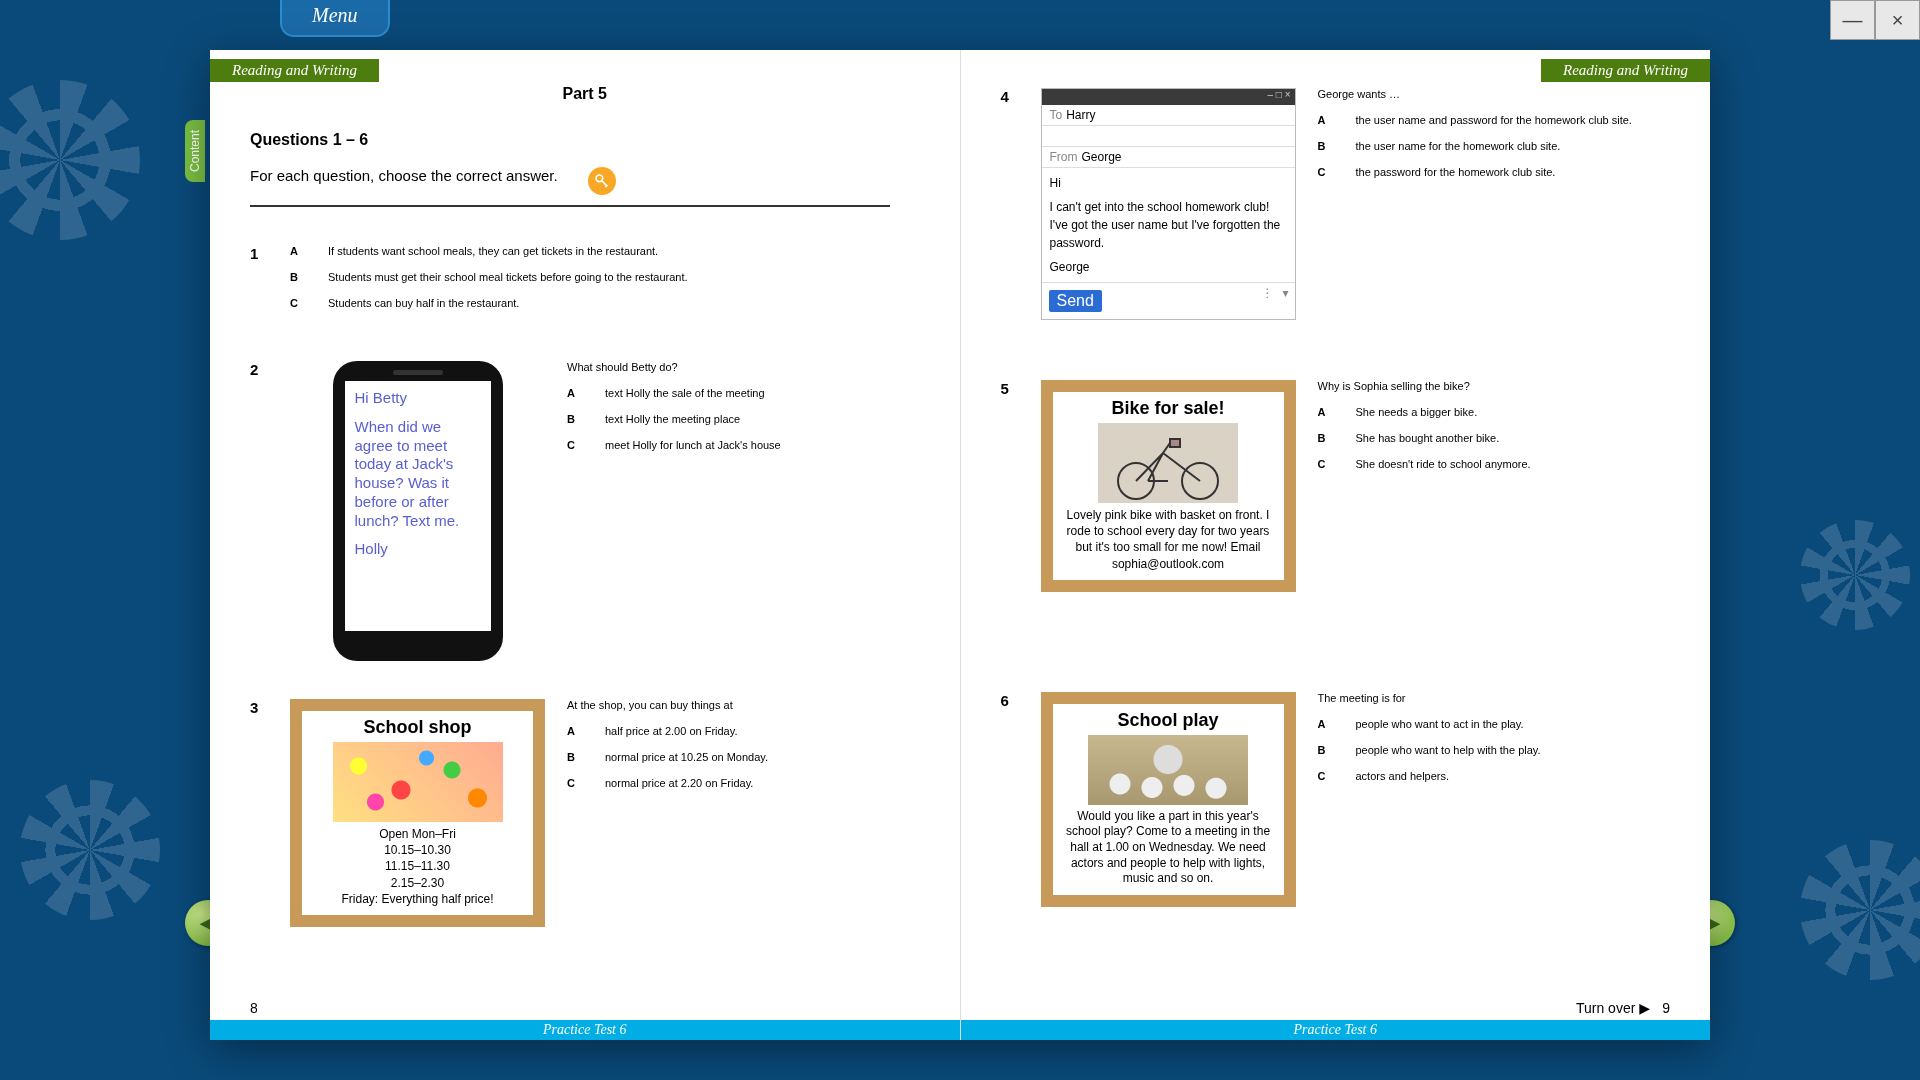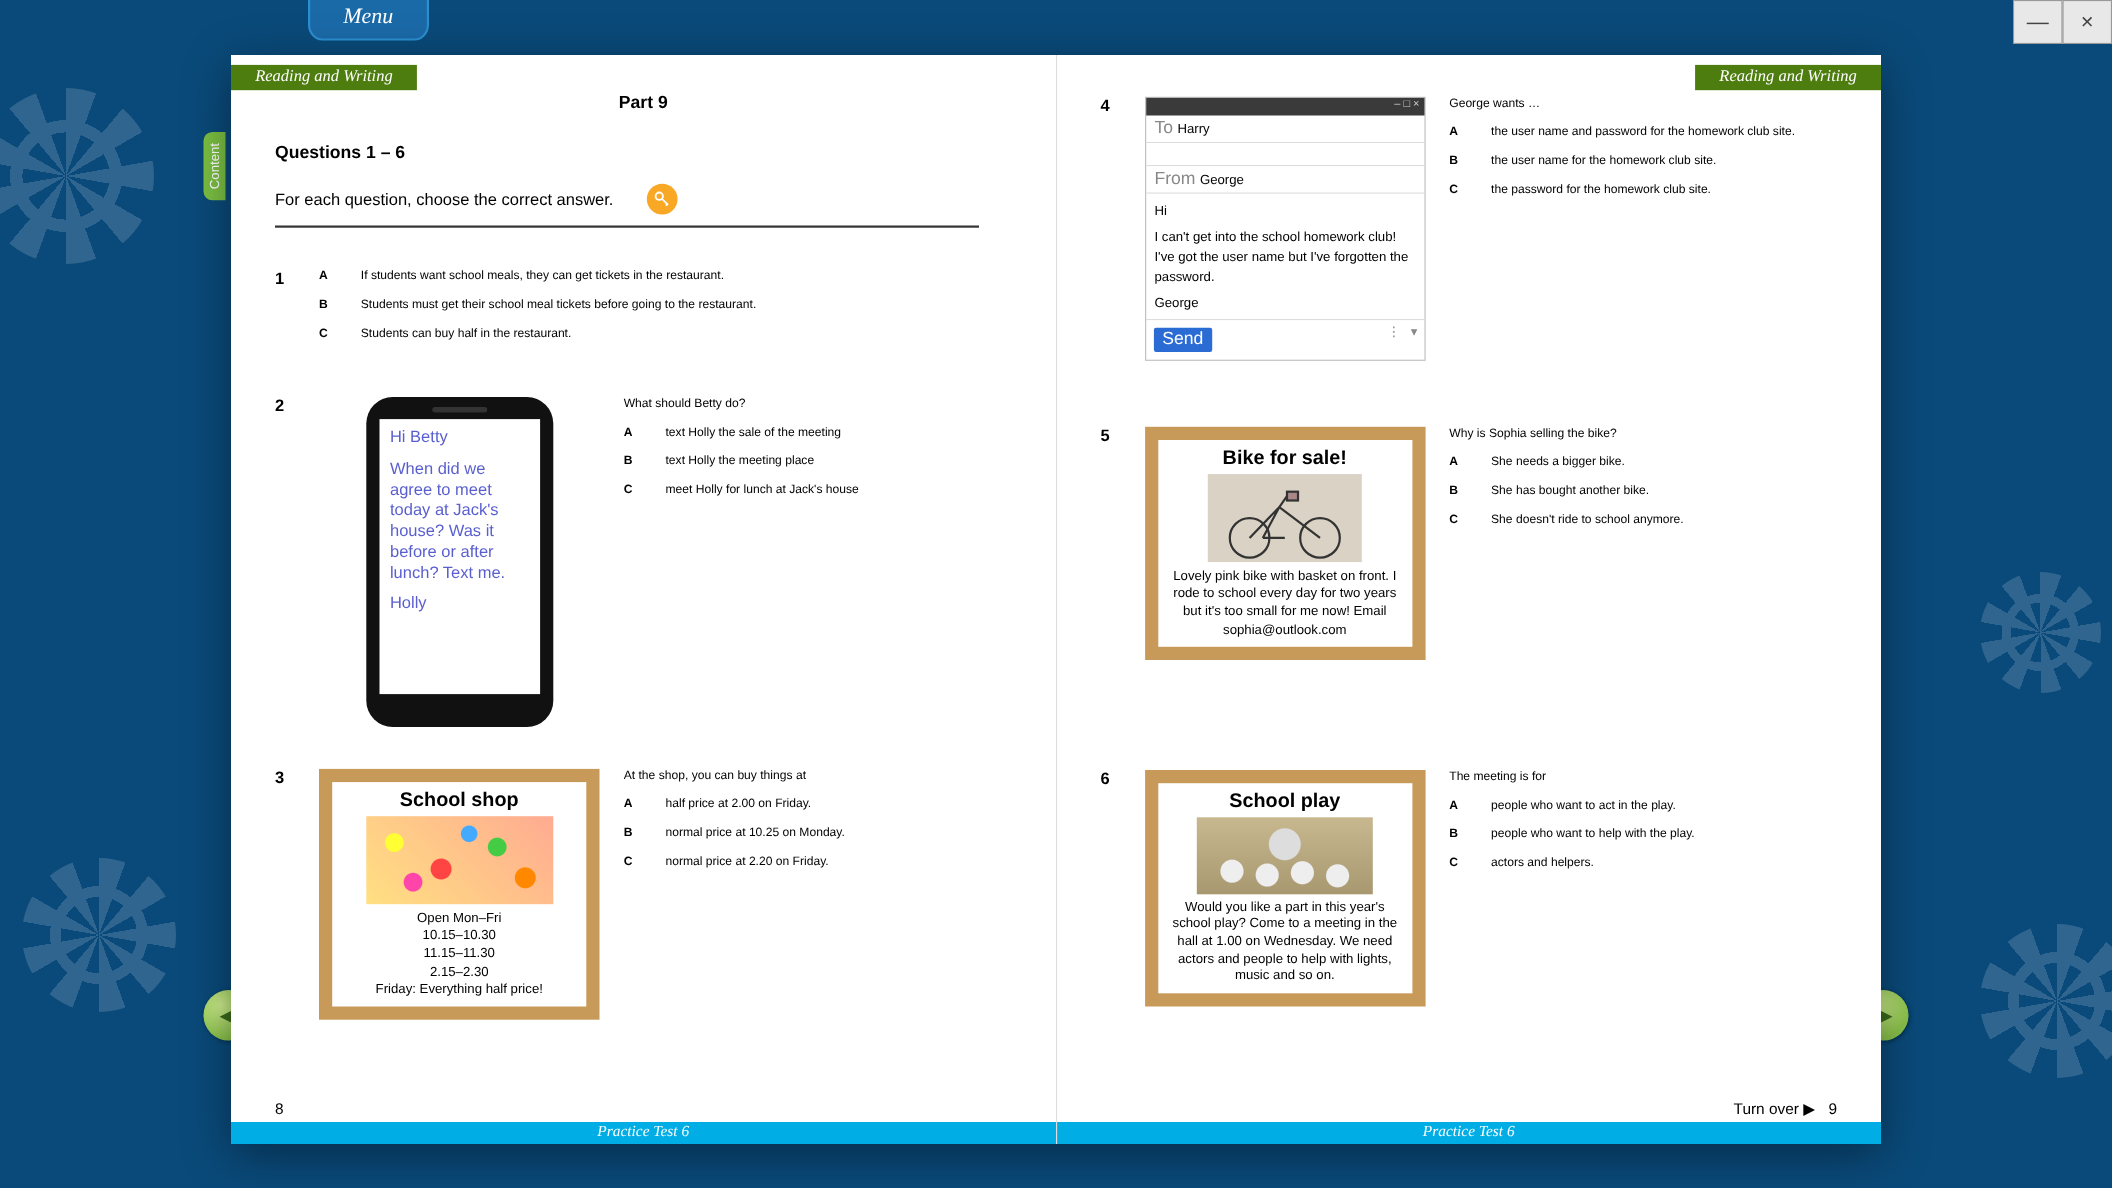--- a/index.html
+++ b/index.html
@@ -70,21 +70,21 @@
   .tab-label {
     position: absolute; top: 9px; background: #4d7c0f; color: #fff;
     font-style: italic; padding: 3px 22px; font-size: 15px;
     font-family: Georgia, serif;
   }
   .page.left  .tab-label { left: 0; }
   .page.right .tab-label { right: 0; }
 
   .part-title { text-align: center; font-weight: bold; margin-top: 35px; font-size: 16px; }
   .qrange { font-weight: bold; margin-top: 28px; font-size: 16px; }
-  .instruction-row { display: flex; align-items: center; gap: 30px; margin-top: 18px; padding-bottom: 10px; border-bottom: 2px solid #333; width: 640px;}
+  .instruction-row { display: flex; align-items: flex-start; gap: 30px; margin-top: 18px; padding-bottom: 10px; border-bottom: 2px solid #333; width: 640px;}
   .instruction { font-size: 15px; }
   .key-icon {
     width: 28px; height: 28px; border-radius: 50%; background: #f9a825;
     display: flex; align-items: center; justify-content: center; color: #fff;
     font-size: 15px; cursor: pointer;
   }
 
   .qrow { display: flex; gap: 22px; margin-top: 38px; }
   .page.right .qrow:first-of-type { margin-top: 110px; }
   .qnum { font-weight: bold; width: 18px; font-size: 15px; flex-shrink: 0;}
@@ -130,21 +130,21 @@
   }
   .shop-body { font-size: 12px; line-height: 1.35;}
 
   
   .email {
     border: 1px solid #bbb; font-size: 12px; background: #fff;
   }
   .email .bar { background: #3a3a3a; height: 16px; position: relative;}
   .email .bar::after { content:"– □ ×"; position:absolute; right:4px; top:0; color:#ccc; font-size:10px;}
   .email .row { padding: 3px 8px; border-bottom: 1px solid #ddd; }
-  .email .lbl { color: #888; font-size: 16px; margin-right: 4px;}
+  .email .lbl { color: #888; font-size: 12px; margin-right: 4px;}
   .email .body { padding: 6px 8px; min-height: 96px; line-height: 1.5;}
   .email .send { margin: 4px; display:inline-block; background: #2a6bd4; color:#fff; font-size:16px; padding:2px 8px; border-radius:2px;}
   .email .bot { border-top:1px solid #ddd; text-align:left; padding:3px;}
   .email .botr { float:right; color:#888; letter-spacing:3px;}
 
   
   .bike-title { font-weight: bold; font-size: 18px;}
   .bike-img {
     width: 140px; height: 80px; margin: 4px auto; background: #d9d2c5;
     position: relative;
@@ -200,21 +200,21 @@
 
 <div class="content-tab">Content</div>
 
 <div class="nav-arrow left">◀</div>
 <div class="nav-arrow right">▶</div>
 
 <div class="spread">
 
   <div class="page left">
     <div class="tab-label">Reading and Writing</div>
-    <div class="part-title">Part 9</div>
+    <div class="part-title">Part 5</div>
     <div class="qrange">Questions 1 – 6</div>
     <div class="instruction-row">
       <div class="instruction">For each question, choose the correct answer.</div>
       <div class="key-icon">
         <svg width="16" height="16" viewBox="0 0 24 24" fill="none" stroke="#fff" stroke-width="2.5">
             <circle cx="8" cy="8" r="5"></circle>
             <path d="M12 12l8 8M17 21l3-3"></path>
           </svg>
       </div>
     </div>

